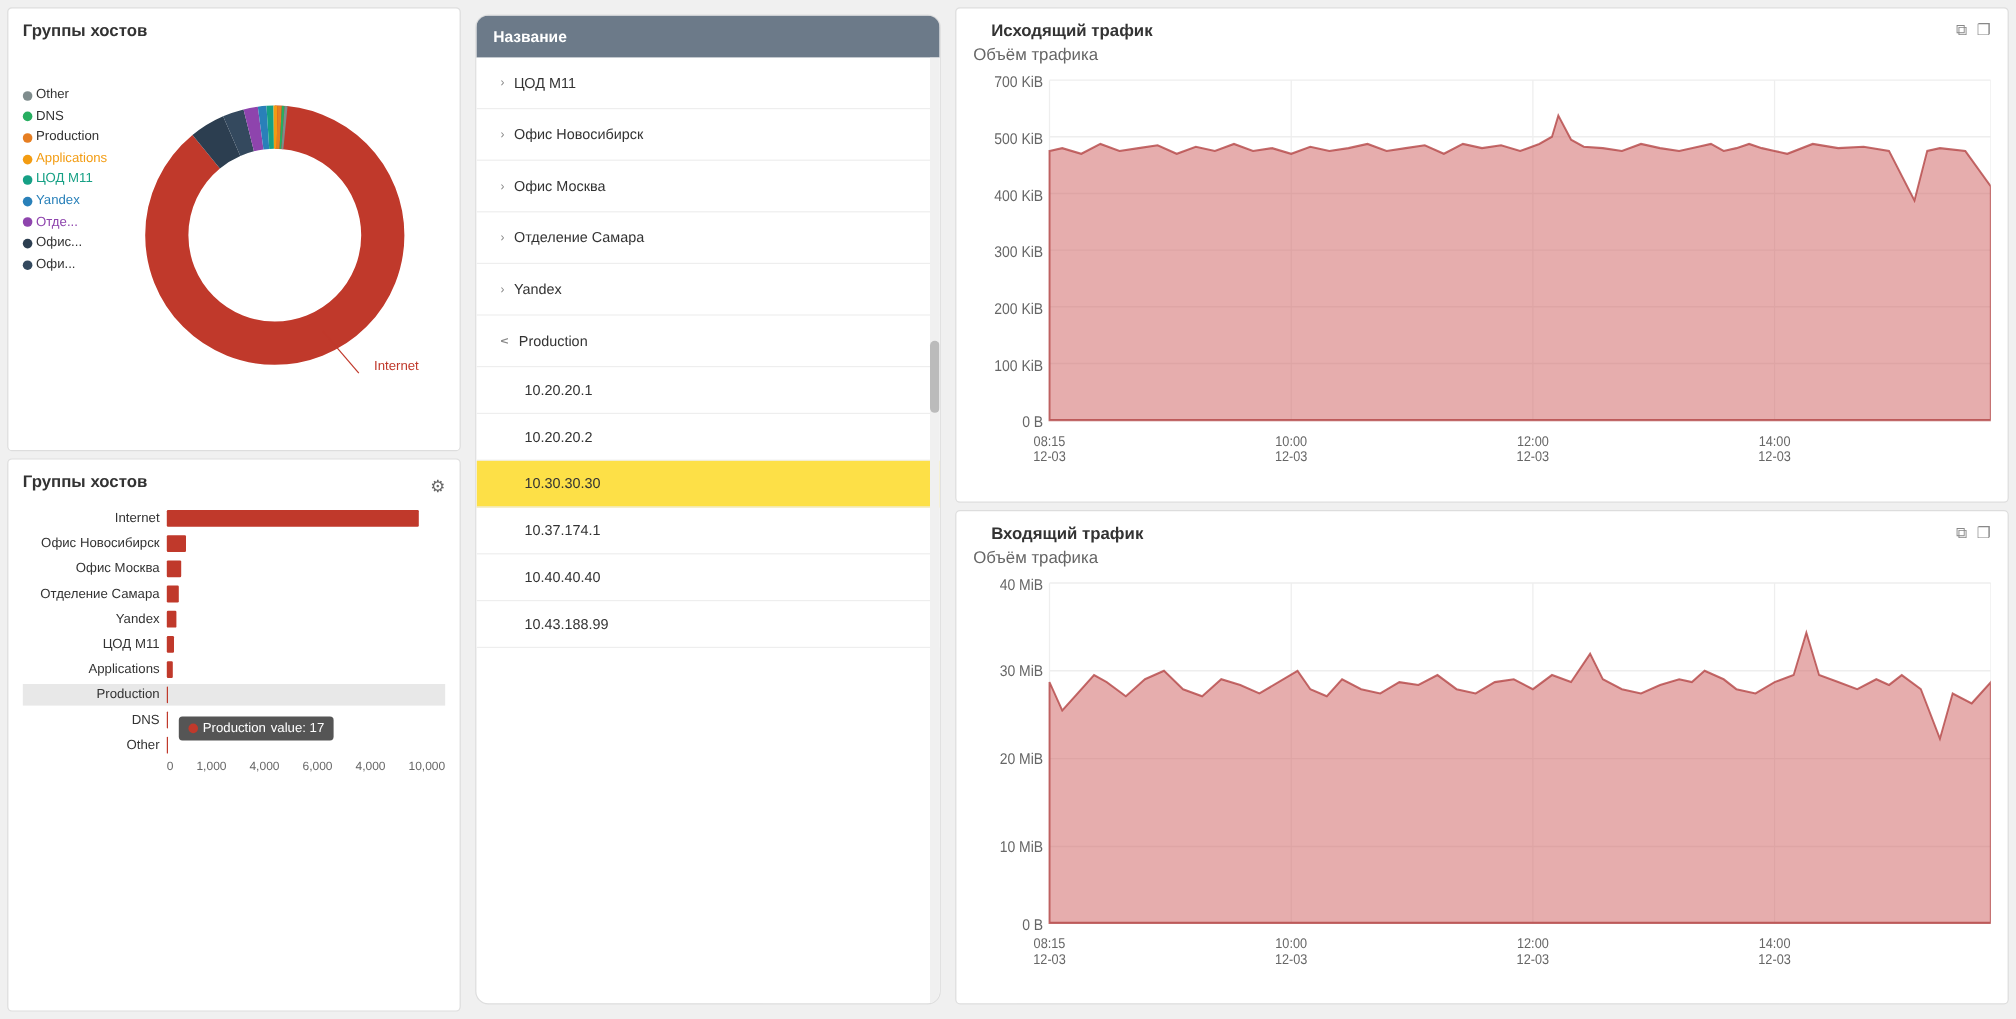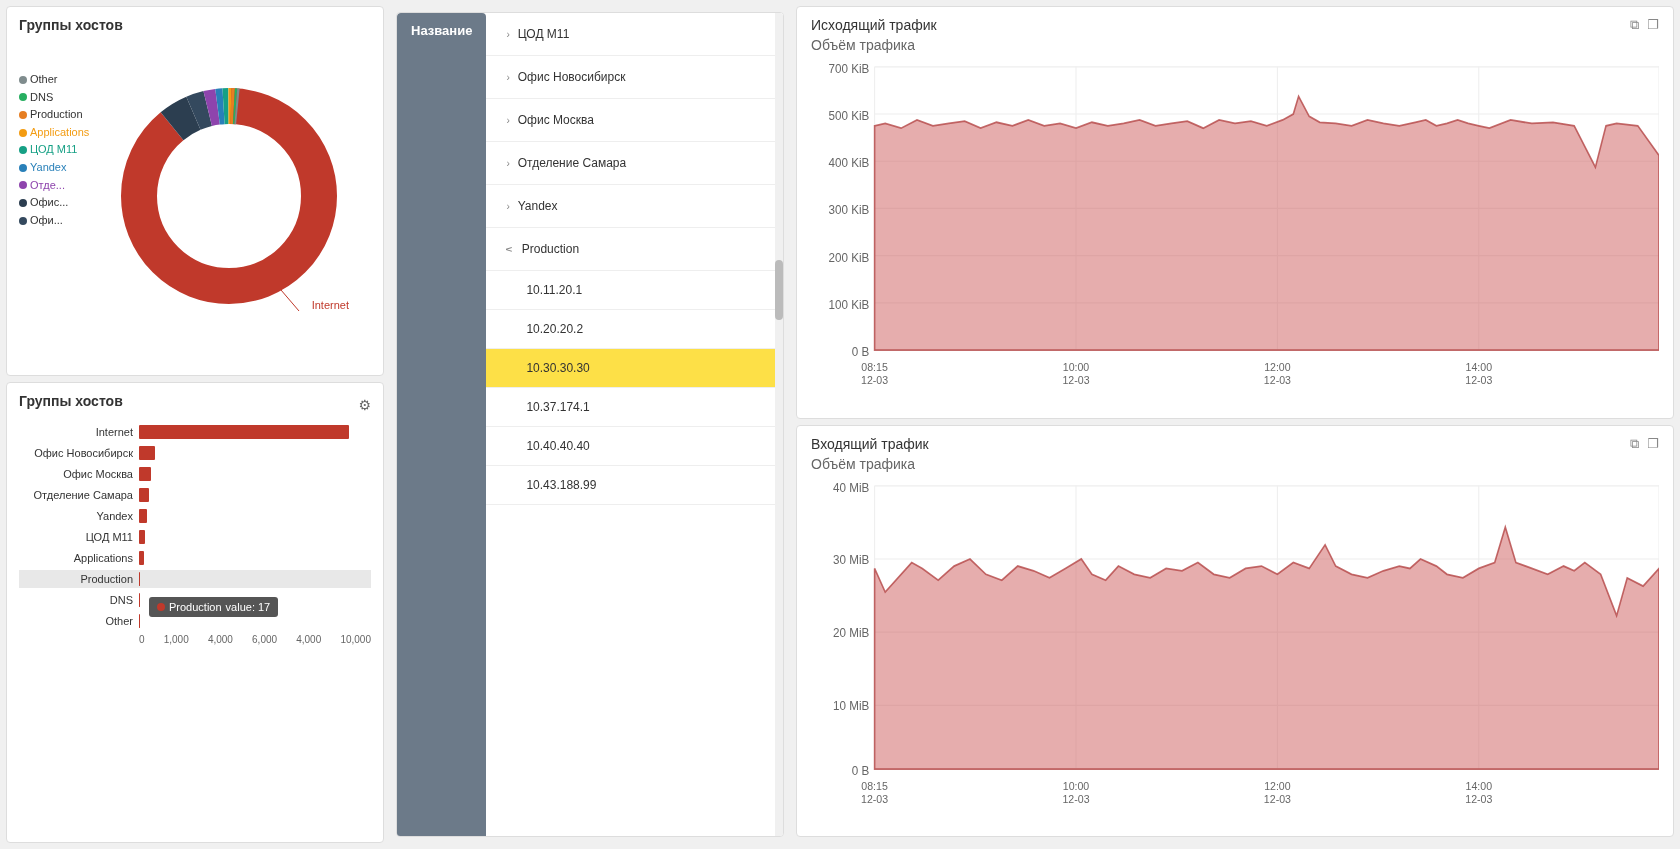--- a/index.html
+++ b/index.html
@@ -48,21 +48,21 @@
     .group-item .chevron { font-size: 10px; color: #888; }
     .group-item .chevron.down { transform: rotate(90deg); display: inline-block; }
     .sub-item { padding: 12px 14px 12px 40px; border-bottom: 1px solid #eee; cursor: pointer; }
     .sub-item.selected { background: #fde047; }
     .scrollbar-track { position: absolute; right: 0; top: 0; bottom: 0; width: 8px; background: #f0f0f0; }
     .scrollbar-thumb { width: 8px; height: 60px; background: #bbb; border-radius: 4px; position: absolute; top: 30%; }
 
     
     .right-col { flex: 1; display: flex; flex-direction: column; gap: 0; padding: 6px; }
     .chart-panel { flex: 1; padding: 10px 14px; position: relative; margin-bottom: 6px; }
-    .chart-title { font-size: 14px; font-weight: normal; margin-bottom: 4px; }
+    .chart-title { font-size: 14px; font-weight: bold; margin-bottom: 4px; margin-left: 15px; }
     .chart-icons { position: absolute; top: 10px; right: 14px; display: flex; gap: 8px; color: #888; font-size: 14px; cursor: pointer; }
     .chart-y-label { font-size: 14px; color: #666; margin-bottom: 2px; }
     .chart-area { position: relative; height: calc(100% - 60px); }
     .chart-svg { width: 100%; height: 100%; }
 
     .groups-panel-wrap { flex: 1; display: flex; flex-direction: column; overflow: hidden; }
     .groups-list-wrap { flex: 1; overflow: hidden; position: relative; }
   </style>
 </head>
 <body>
@@ -215,21 +215,21 @@
       <div class="tooltip-box">
         <div class="tooltip-dot"></div>
         <span>Production</span>
         <span>value: 17</span>
       </div>
     </div>
   </div>
 </div>
 
 <div class="mid-col">
-  <div class="panel groups-panel-wrap" style="margin:6px; overflow:hidden; display:flex; flex-direction:row;">
+  <div class="panel groups-panel-wrap" style="margin:6px; overflow:hidden; display:flex; flex-direction:column;border-radius:11px;">
     <div class="groups-header">
       <span>Название</span>
     </div>
     <div class="groups-list-wrap" style="position:relative; overflow:hidden;">
       <div id="groups-list" class="groups-list" style="border-radius:0; border:none;">
           <div class="group-item">
             <span class="chevron ">›</span>
     <span>ЦОД М11</span>
           </div>
           <div class="group-item">
@@ -245,21 +245,21 @@
     <span>Отделение Самара</span>
           </div>
           <div class="group-item">
             <span class="chevron ">›</span>
     <span>Yandex</span>
           </div>
           <div class="group-item expanded">
             <span class="chevron down">∨</span>
     <span>Production</span>
           </div>
-          <div class="sub-item"><span>10.11.20.1</span></div>
+          <div class="sub-item"><span>10.20.20.1</span></div>
           <div class="sub-item"><span>10.20.20.2</span></div>
           <div class="sub-item selected"><span>10.30.30.30</span></div>
           <div class="sub-item"><span>10.37.174.1</span></div>
           <div class="sub-item"><span>10.40.40.40</span></div>
           <div class="sub-item"><span>10.43.188.99</span></div>
         </div>
       <div class="scrollbar-track">
         <div class="scrollbar-thumb"></div>
       </div>
     </div>

